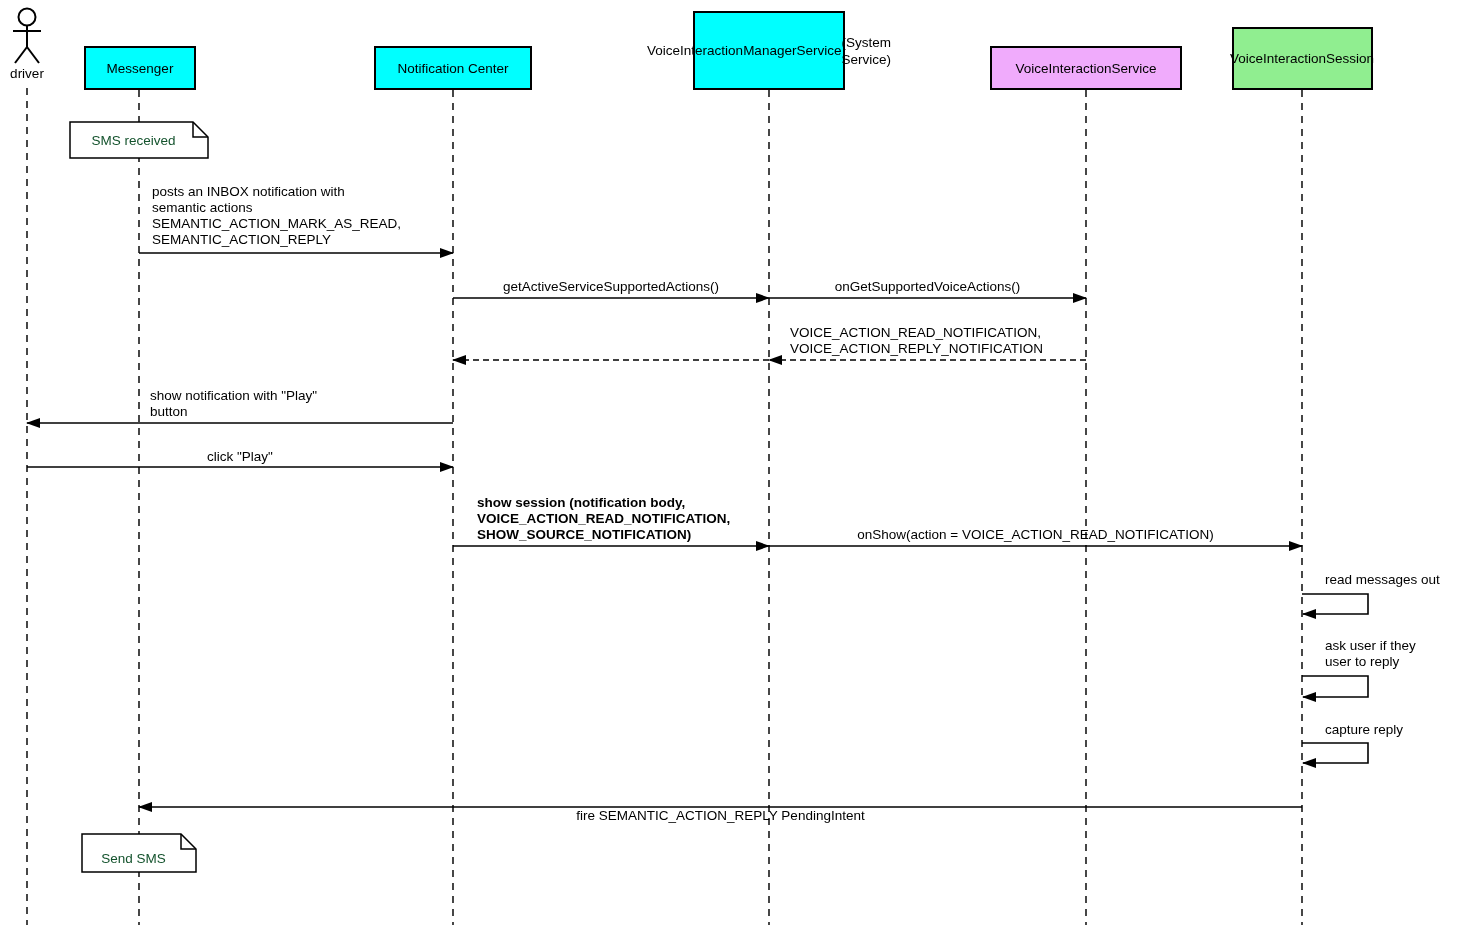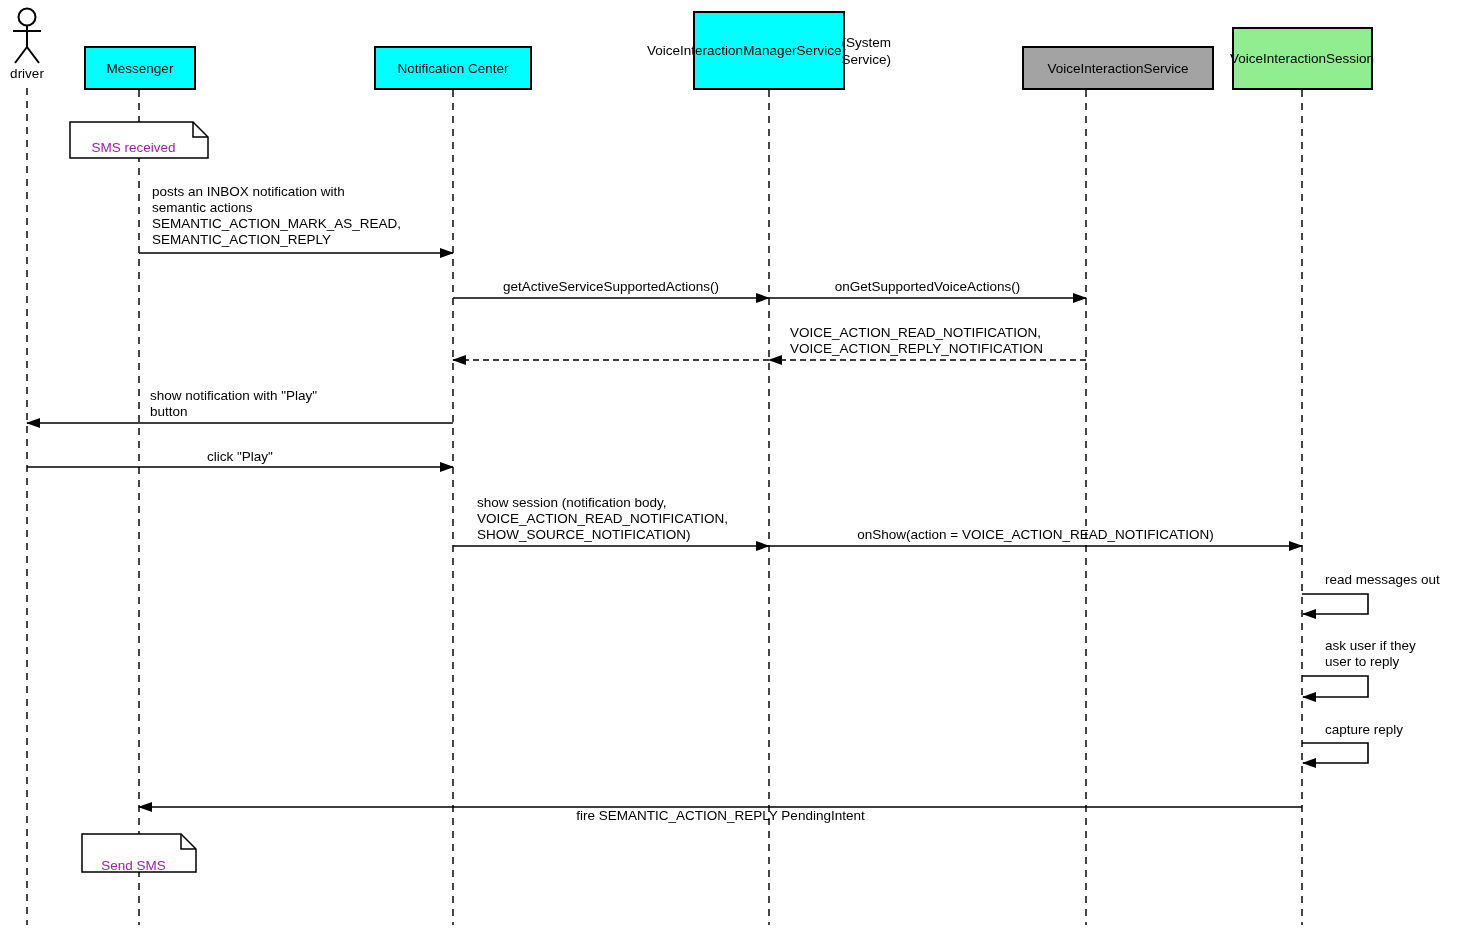--- a/index.html
+++ b/index.html
@@ -30,25 +30,24 @@
     position: absolute;
     font-size: 13.5px;
     line-height: 16px;
     color: #000000;
     white-space: nowrap;
   }
   .msg-label.center { text-align: right; transform: translateX(-50%); }
   .note-label {
     position: absolute;
     font-size: 13.5px;
-    color: #a21caf;
+    color: #14532d;
     display: flex;
     align-items: center;
     justify-content: center;
-    margin-top: 7px;
   }
   .actor-label {
     position: absolute;
     font-size: 13.5px;
     color: #000000;
     transform: translateX(-50%);
     white-space: nowrap;
   }
 </style>
 </head>
@@ -98,21 +97,21 @@
         <div>Messenger</div>
       </div>
       <div class="participant" style="left: 374px; top: 46px; width: 158px; height: 44px; background: rgb(0, 255, 255);">
         <div>Notification Center</div>
       </div>
       <div class="participant" style="left: 693px; top: 11px; width: 152px; height: 79px; background: rgb(0, 255, 255);">
         <div>VoiceInteraction</div>
         <div>ManagerService</div>
         <div>(System Service)</div>
       </div>
-      <div class="participant" style="left: 990px; top: 46px; width: 192px; height: 44px; background: #a3a3a3; margin-left: 32px;">
+      <div class="participant" style="left: 990px; top: 46px; width: 192px; height: 44px; background: #f0abfc;">
         <div>VoiceInteractionService</div>
       </div>
       <div class="participant" style="left: 1231.5px; top: 27px; width: 141px; height: 63px; background: rgb(144, 238, 144);">
         <div>VoiceInteraction</div>
         <div>Session</div>
       </div>
       <div class="note-label" style="left: 70px; top: 122px; width: 127px; height: 36px;">SMS received</div>
       <div class="note-label" style="left: 82px; top: 834px; width: 103px; height: 48px; text-align: center;">Send SMS</div>
       <div class="msg-label" style="top: 184px; left: 152px;">
         <div>posts an INBOX notification with</div>
@@ -130,21 +129,21 @@
         <div>VOICE_ACTION_READ_NOTIFICATION,</div>
         <div>VOICE_ACTION_REPLY_NOTIFICATION</div>
       </div>
       <div class="msg-label" style="top: 388px; left: 150px;">
         <div>show notification with "Play"</div>
         <div>button</div>
       </div>
       <div class="msg-label center" style="top: 449px; left: 240px;">
         <div>click "Play"</div>
       </div>
-      <div class="msg-label" style="top: 495px; left: 477px;">
+      <div class="msg-label" style="top: 495px; left: 477px; font-weight: bold;">
         <div>show session (notification body,</div>
         <div>VOICE_ACTION_READ_NOTIFICATION,</div>
         <div>SHOW_SOURCE_NOTIFICATION)</div>
       </div>
       <div class="msg-label center" style="top: 527px; left: 1035.5px;">
         <div>onShow(action = VOICE_ACTION_READ_NOTIFICATION)</div>
       </div>
       <div class="msg-label" style="top: 572px; left: 1325px;">
         <div>read messages out</div>
       </div>

